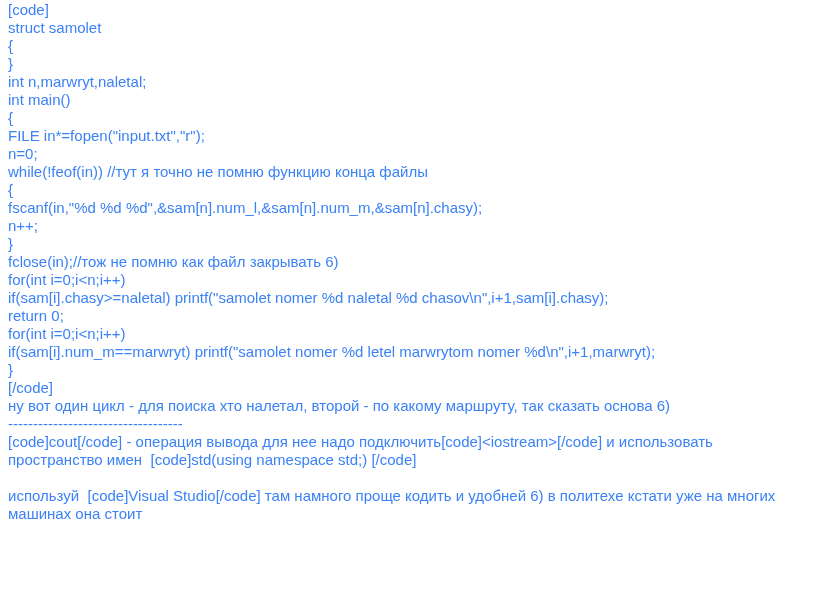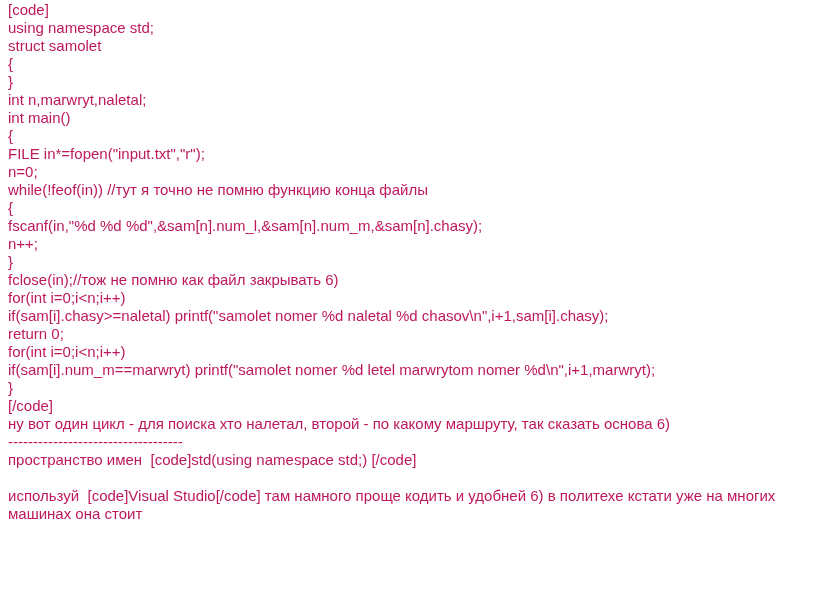--- a/index.html
+++ b/index.html
@@ -9,38 +9,37 @@
   }
   .page {
     position: relative;
     width: 819px;
     height: 600px;
     background: #ffffff;
     overflow: hidden;
     font-family: "Liberation Sans", "DejaVu Sans", sans-serif;
     font-size: 15px;
     line-height: 18px;
-    color: #be185d;
+    color: #3b82f6;
   }
   .post-body {
     padding: 1px 0 0 8px;
   }
   .text-line {
     white-space: pre-wrap;
     min-height: 18px;
     letter-spacing: 0px;
   }
 </style>
 </head>
 <body>
 
 <div class="page">
   <div class="post-body">
     <div class="text-line">[code]</div>
-    <div class="text-line">using namespace std;</div>
     <div class="text-line">struct samolet</div>
     <div class="text-line">{</div>
     <div class="text-line">}</div>
     <div class="text-line">int n,marwryt,naletal;</div>
     <div class="text-line">int main()</div>
     <div class="text-line">{</div>
     <div class="text-line">FILE in*=fopen("input.txt","r");</div>
     <div class="text-line">n=0;</div>
     <div class="text-line">while(!feof(in)) //тут я точно не помню функцию конца файлы</div>
     <div class="text-line">{</div>
@@ -50,18 +49,19 @@
     <div class="text-line">fclose(in);//тож не помню как файл закрывать 6)</div>
     <div class="text-line">for(int i=0;i&lt;n;i++)</div>
     <div class="text-line">if(sam[i].chasy&gt;=naletal) printf("samolet nomer %d naletal %d chasov\n",i+1,sam[i].chasy);</div>
     <div class="text-line">return 0;</div>
     <div class="text-line">for(int i=0;i&lt;n;i++)</div>
     <div class="text-line">if(sam[i].num_m==marwryt) printf("samolet nomer %d letel marwrytom nomer %d\n",i+1,marwryt);</div>
     <div class="text-line">}</div>
     <div class="text-line">[/code]</div>
     <div class="text-line">ну вот один цикл - для поиска хто налетал, второй - по какому маршруту, так сказать основа 6)</div>
     <div class="text-line">-----------------------------------</div>
+    <div class="text-line">[code]cout[/code] - операция вывода для нее надо подключить[code]&lt;iostream&gt;[/code] и использовать</div>
     <div class="text-line">пространство имен  [code]std(using namespace std;) [/code]</div>
     <div class="text-line"></div>
     <div class="text-line">используй  [code]Visual Studio[/code] там намного проще кодить и удобней 6) в политехе кстати уже на многих</div>
     <div class="text-line">машинах она стоит</div>
   </div>
 </div>
 
 </body></html>

